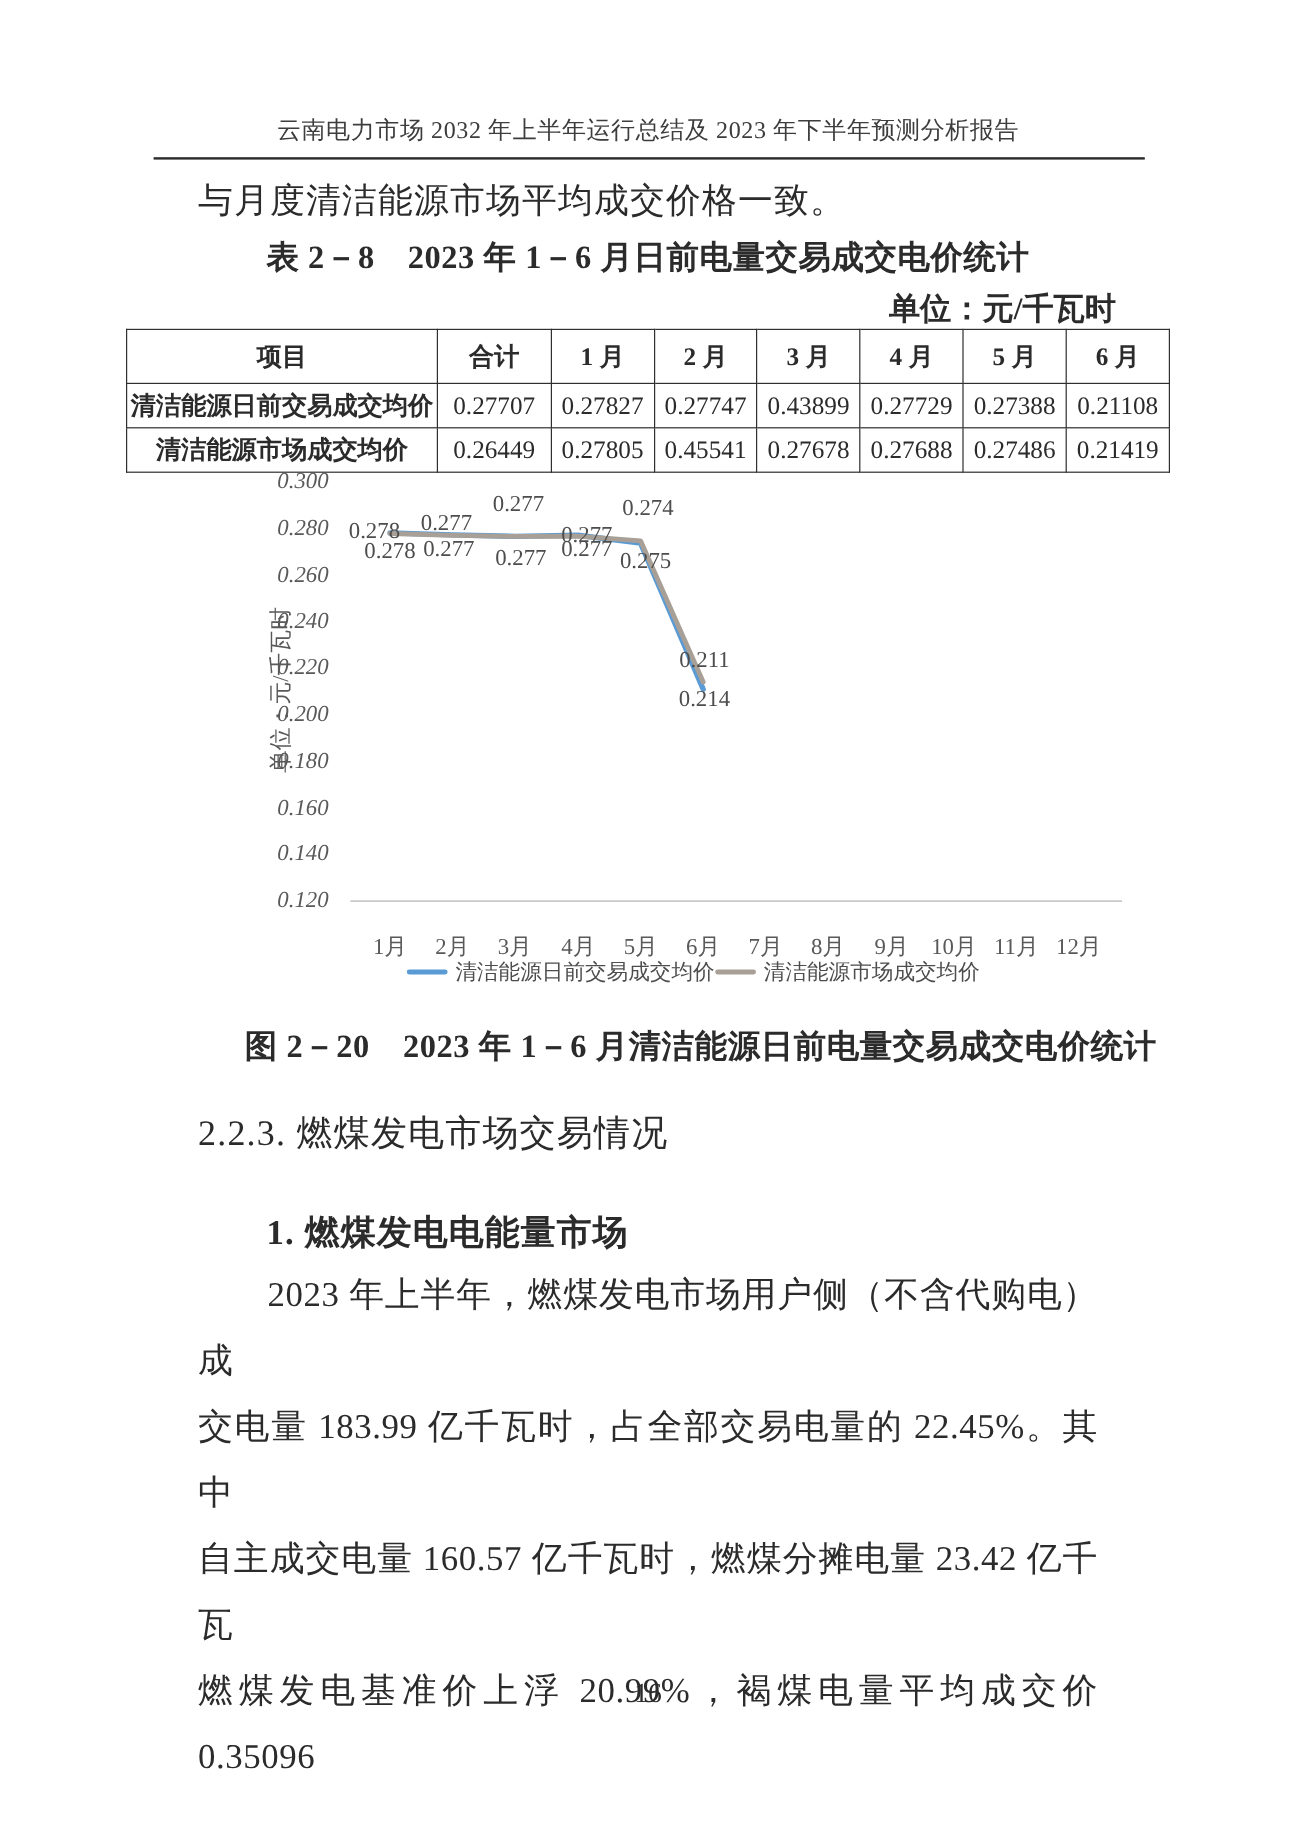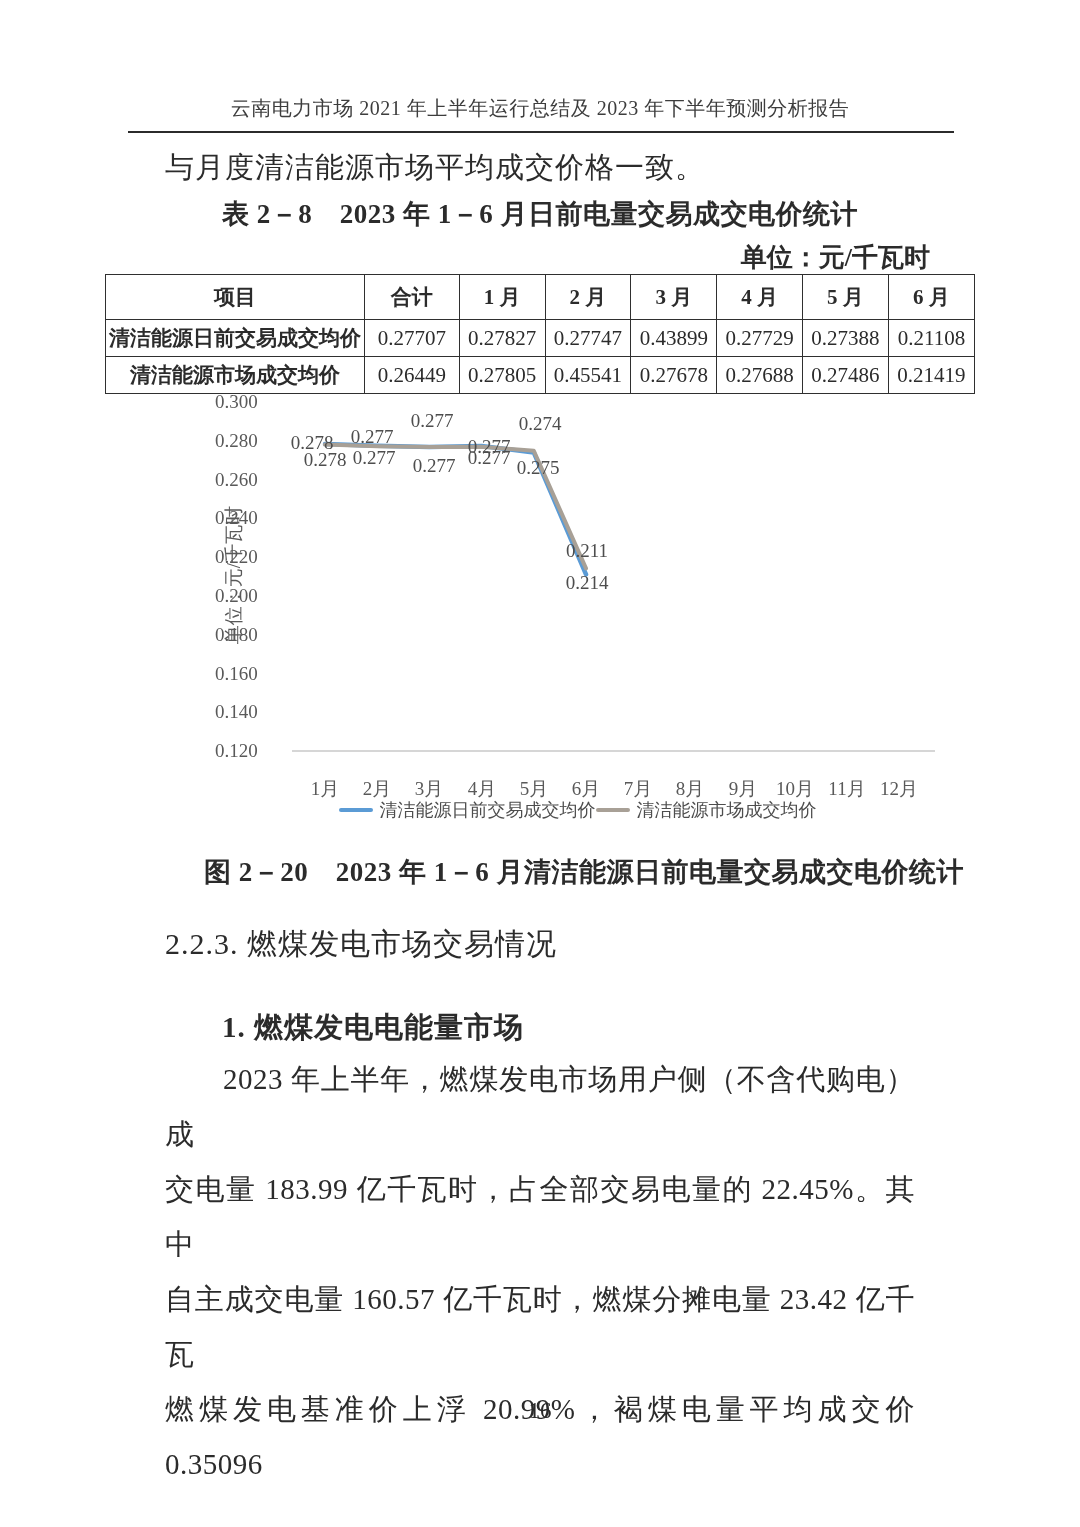--- a/index.html
+++ b/index.html
@@ -22,42 +22,42 @@
   table.price th,table.price td{
     border:1.5px solid #2f2f2f;text-align:center;vertical-align:middle;
     font-size:21px;padding:0;overflow:hidden;white-space:nowrap;
   }
   table.price thead th{height:44px;font-weight:bold;}
   table.price tbody td{height:36px;font-weight:normal;}
   table.price tbody td.rowlabel{font-weight:bold;}
   
   .chart{top:390px;left:215px;width:725px;height:455px;}
   .chart svg{position:absolute;left:0;top:0;}
-  .ytick{position:absolute;left:0;width:75px;text-align:left;font-size:19px;color:#595959;line-height:22px;}
+  .ytick{position:absolute;left:0;width:75px;text-align:center;font-size:19px;color:#595959;line-height:22px;font-style:italic;}
   .xtick{position:absolute;top:370px;transform:translateX(-50%);font-size:19px;color:#595959;white-space:nowrap;margin-top:16px;}
   .ytitle{position:absolute;left:-73px;top:174px;width:180px;height:22px;text-align:center;
           font-size:19px;color:#595959;transform:rotate(-90deg);white-space:nowrap;}
   .dl{position:absolute;transform:translate(-50%,-50%);font-size:19px;color:#4d4d4d;white-space:nowrap;}
   .legend{position:absolute;top:408px;left:0;width:100%;display:flex;justify-content:center;align-items:center;}
   .legend .swatch{display:inline-block;width:34px;height:4px;margin-right:7px;border-radius:2px;}
   .legend .ltext{font-size:18px;color:#4d4d4d;white-space:nowrap;}
   .legend .item{display:flex;align-items:center;}
   
   .caption{top:854px;left:0;width:100%;text-align:center;font-size:27px;font-weight:bold;letter-spacing:.5px;padding-left:44px;}
   .h2{top:924px;left:165px;font-size:30px;font-weight:normal;letter-spacing:1px;}
   .h3{top:1008px;left:222px;font-size:29px;font-weight:bold;letter-spacing:1px;}
   .bodytext{top:1052px;left:165px;width:750px;font-size:29px;line-height:55px;letter-spacing:.5px;}
   .bodytext .line{text-align:justify;text-align-last:justify;}
   .bodytext .line.first{text-indent:58px;}
   .pageno{top:1398px;left:0;width:100%;text-align:center;font-size:23px;}
 </style>
 </head>
 <body>
 
-<div class="abs hdr">云南电力市场 2021 年上半年运行总结及 2023 年下半年预测分析报告</div>
+<div class="abs hdr">云南电力市场 2032 年上半年运行总结及 2023 年下半年预测分析报告</div>
 <div class="abs hdr-rule"></div>
 
 <div class="abs intro">与月度清洁能源市场平均成交价格一致。</div>
 
 <div class="abs tbl-title">表 2－8　2023 年 1－6 月日前电量交易成交电价统计</div>
 <div class="abs unit">单位：元/千瓦时</div>
 
 <table class="price">
   <colgroup>
     <col style="width:29.8%">

